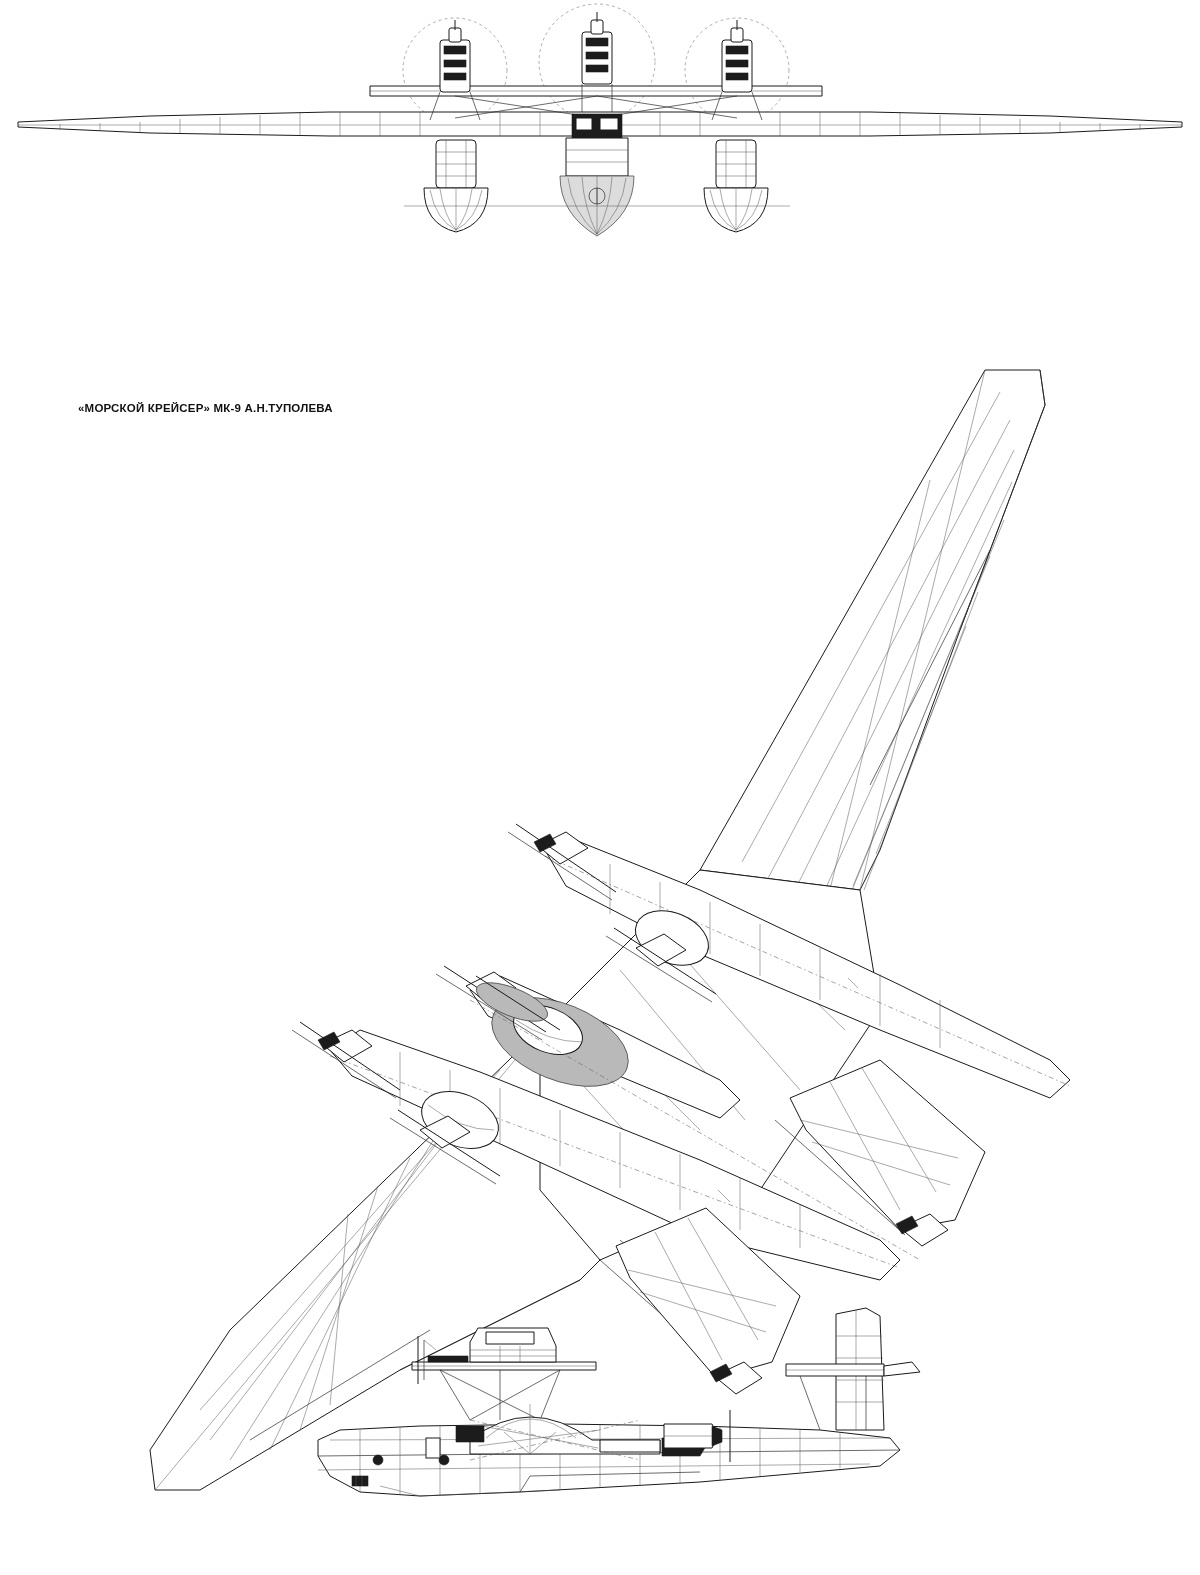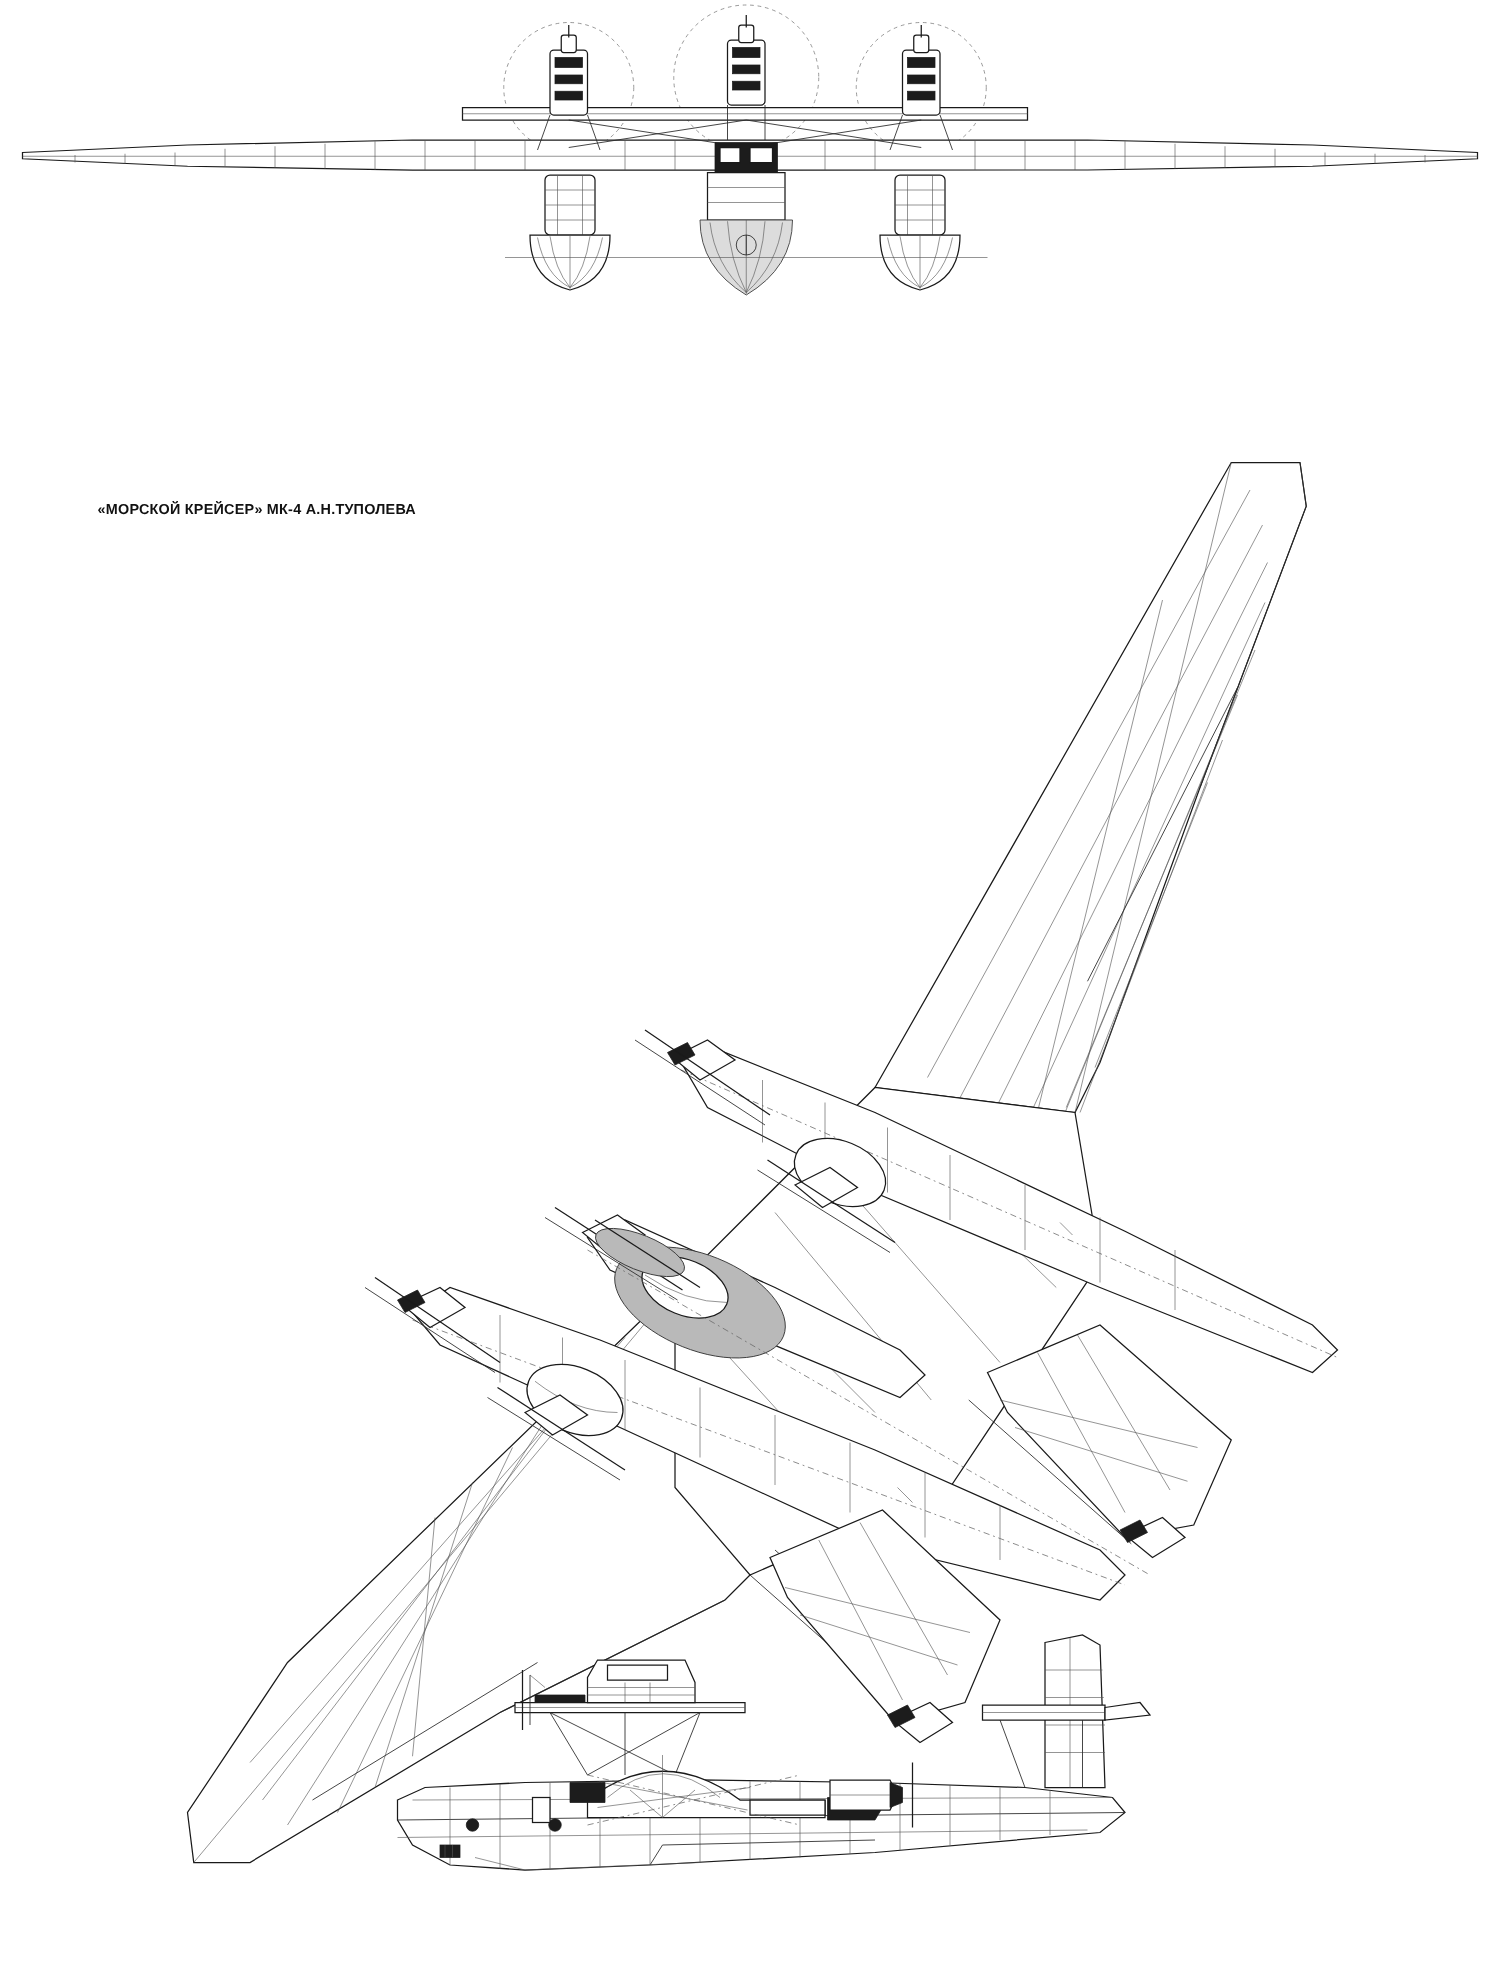--- a/index.html
+++ b/index.html
@@ -40,21 +40,21 @@
   .fill-w { fill: #ffffff; stroke: #1a1a1a; stroke-width: 1; }
   .fill-dk { fill: #1c1c1c; stroke: #1c1c1c; stroke-width: 0.6; }
   .fill-gr { fill: #b9b9b9; stroke: #3a3a3a; stroke-width: 0.7; }
   .fill-lg { fill: #dcdcdc; stroke: #3a3a3a; stroke-width: 0.7; }
 </style>
 </head>
 <body>
 
 <div id="page">
 
-  <div class="caption">«МОРСКОЙ КРЕЙСЕР» МК-4 А.Н.ТУПОЛЕВА</div>
+  <div class="caption">«МОРСКОЙ КРЕЙСЕР» МК-9 А.Н.ТУПОЛЕВА</div>
 
   <div class="view" style="left:0px; top:0px; width:1200px; height:300px;">
     <svg width="1200" height="300" viewBox="0 0 1200 300">
 
       <g>
         <circle class="ln-dot" cx="455" cy="70" r="52"></circle>
         <circle class="ln-dot" cx="597" cy="62" r="58"></circle>
         <circle class="ln-dot" cx="737" cy="70" r="52"></circle>
       </g>
 

